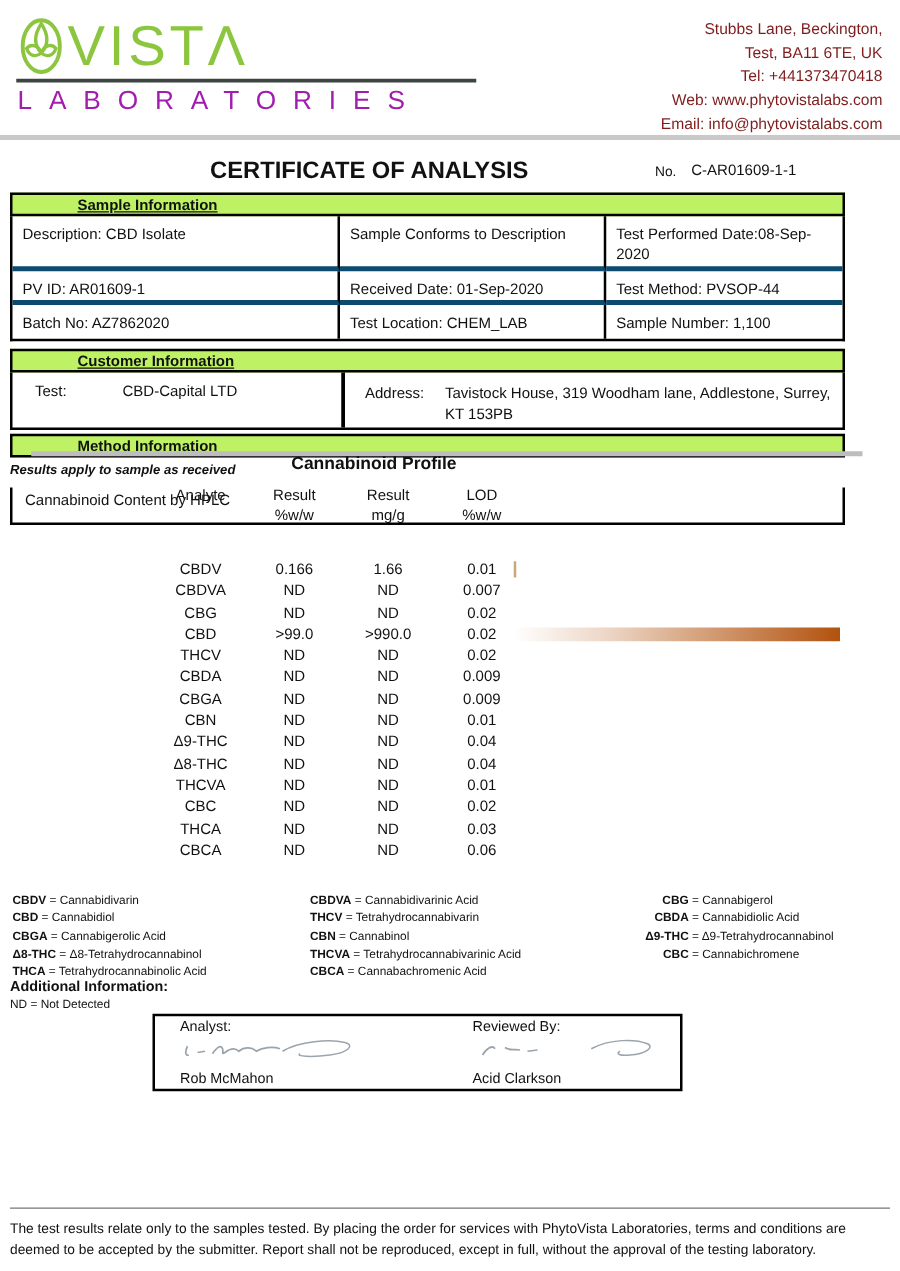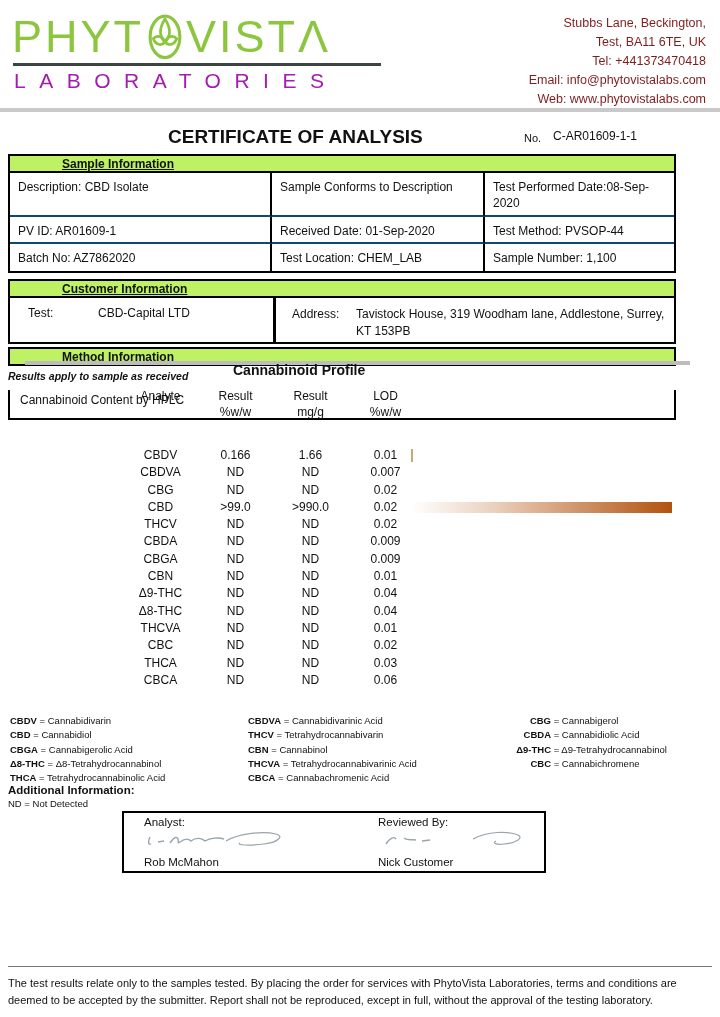--- a/index.html
+++ b/index.html
@@ -25,21 +25,21 @@
   .coa-no-label { position: absolute; left: 524px; top: 6px; font-size: 11px; }
   .coa-number { position: absolute; left: 553px; top: 3px; font-size: 12px; }
 
   
   .tables { position: absolute; top: 154px; left: 8px; width: 668px; }
   .sec-heading { border: 2px solid #000; background: #bef264; height: 19px;
                  font-size: 12px; font-weight: bold; padding: 1px 0 0 52px; }
   .sec-heading span { text-decoration: underline; }
   .grid3 { display: grid; grid-template-columns: 262px 213px 189px; border: 2px solid #000;
            border-top: none; }
-  .grid3 > div { border-right: 2px solid #000; border-bottom: 2px solid #0c4a6e;
+  .grid3 > div { border-right: 2px solid #000; border-bottom: 4px solid #0c4a6e;
                  font-size: 12px; padding: 6px 6px 4px 8px; line-height: 1.35; }
   .grid3 > div:nth-child(3n) { border-right: none; }
   .grid3 > div:nth-child(n+7) { border-bottom: none; }
   .grid3 .r1 { height: 44px; }
   .grid3 .r2, .grid3 .r3 { height: 27px; }
 
   .cust-row { display: grid; grid-template-columns: 263px 401px; border: 2px solid #000;
               border-top: none; height: 46px; }
   .cust-name { font-size: 12px; padding: 8px 0 0 18px; display: flex; }
   .cust-name .lbl { width: 70px; }
@@ -100,38 +100,37 @@
             border-top: 1px solid #777; padding-top: 8px; font-size: 11px; line-height: 1.55; }
 </style>
 </head>
 <body>
 
 <div class="page">
 
   <div class="header">
     <div class="logo-block">
       <div class="logo-line">
-        <span>PHYT</span>
         <svg class="logo-leaf" viewBox="0 0 40 52">
           <ellipse cx="20" cy="27" rx="16.5" ry="23" fill="none" stroke="#8cc63e" stroke-width="3.5"></ellipse>
           <path d="M20 7 C13.5 17 13.5 26 20 33 C26.5 26 26.5 17 20 7 Z" fill="none" stroke="#8cc63e" stroke-width="3"></path>
           <path d="M7 29 C11 24.5 17.5 26 20 33 C15.5 37.5 9 35.5 7 29 Z" fill="none" stroke="#8cc63e" stroke-width="3"></path>
           <path d="M33 29 C29 24.5 22.5 26 20 33 C24.5 37.5 31 35.5 33 29 Z" fill="none" stroke="#8cc63e" stroke-width="3"></path>
         </svg>
         <span>VISTΛ</span>
       </div>
       <div class="logo-rule"></div>
       <div class="logo-sub">LABORATORIES</div>
     </div>
     <div class="contact">
       <div>Stubbs Lane, Beckington,</div>
       <div>Test, BA11 6TE, UK</div>
       <div>Tel: +441373470418</div>
+      <div>Web: www.phytovistalabs.com</div>
       <div>Email: info@phytovistalabs.com</div>
-      <div>Web: www.phytovistalabs.com</div>
     </div>
   </div>
 
   <div class="title-row">
     <div class="coa-title">CERTIFICATE OF ANALYSIS</div>
     <div class="coa-no-label">No.</div>
     <div class="coa-number">C-AR01609-1-1</div>
   </div>
 
   <div class="tables">
@@ -325,20 +324,20 @@
       </svg>
       <div class="sig-name">Rob McMahon</div>
       <div class="sig-title">Analytical Chemist</div>
     </div>
     <div class="sig-col r">
       <div class="sig-label">Reviewed By:</div>
       <svg class="sig-scribble" width="170" height="22" viewBox="0 0 170 22">
         <path d="M8 15 C12 9 16 7 18 10 M26 9 C30 12 34 10 38 11 M44 12 L52 11" fill="none" stroke="#9aa4ad" stroke-width="1.4"></path>
         <path d="M95 10 C110 2 130 2 140 6 C146 9 138 14 126 15 C118 16 114 14 118 12" fill="none" stroke="#9aa4ad" stroke-width="1.2"></path>
       </svg>
-      <div class="sig-name">Nick Customer</div>
+      <div class="sig-name">Acid Clarkson</div>
       <div class="sig-title">Chief Scientific Officer</div>
     </div>
   </div>
 
   <div class="footer">The test results relate only to the samples tested.  By placing the order for services with PhytoVista Laboratories, terms and conditions are deemed to be accepted by the submitter. Report shall not be reproduced, except in full, without the approval of the testing laboratory.</div>
 
 </div>
 
 </body></html>

